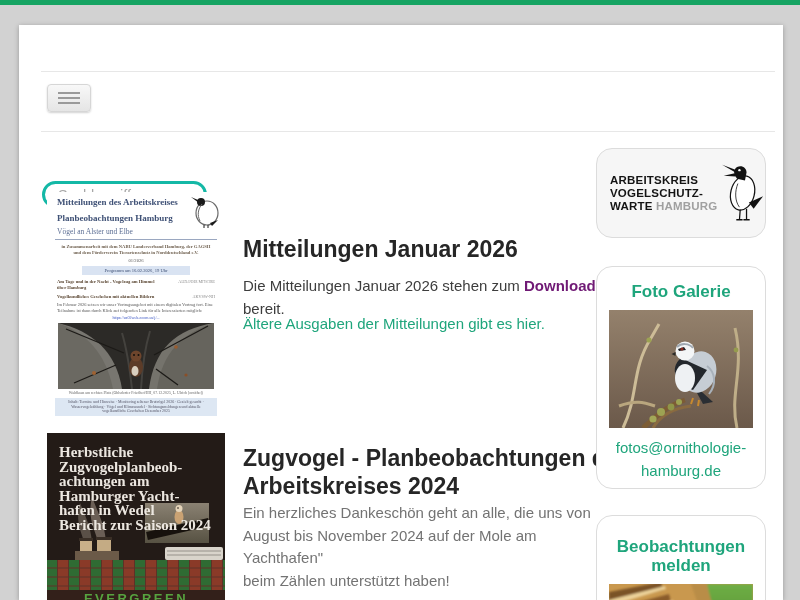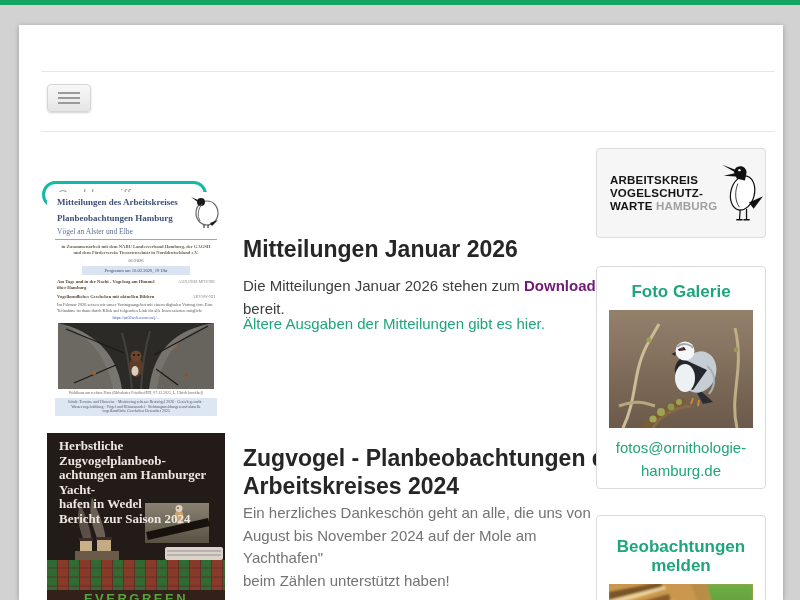--- a/index.html
+++ b/index.html
@@ -45,32 +45,32 @@
   .a1-title { position:absolute; left:224px; top:211px; width:380px; font-size:23px; font-weight:bold;
     color:#262626; cursor:pointer; }
   .a1-body { position:absolute; left:224px; top:250px; width:360px; font-size:15px; line-height:22.5px;
     color:#3d3d3d; white-space:pre-line; }
   .green-link { color:#701a75; cursor:pointer; }
   .bold { font-weight:bold; }
   .a1-more { position:absolute; left:224px; top:290px; width:360px; font-size:15px; color:#1fa57c; cursor:pointer; }
 
   .thumb2 { position:absolute; left:28px; top:408px; width:178px; height:200px; background:#231b17;
     cursor:pointer; overflow:hidden; }
-  .poster-text { position:absolute; left:12px; top:6px; color:#ece7e0; font-family:"Liberation Serif", serif;
-    font-weight:bold; font-size:13px; line-height:14.5px; white-space:pre-line; z-index:2; }
+  .poster-text { position:absolute; left:12px; top:12px; color:#ece7e0; font-family:"Liberation Serif", serif;
+    font-weight:bold; font-size:15px; line-height:14.5px; white-space:pre-line; z-index:2; }
   .ship-svg { position:absolute; left:0; top:0; }
 
   .a2-title { position:absolute; left:224px; top:419px; width:390px; font-size:23px; font-weight:bold;
     line-height:28px; color:#262626; white-space:pre-line; cursor:pointer; }
   .a2-body { position:absolute; left:224px; top:477px; width:370px; font-size:15px; line-height:22.5px;
     color:#737373; white-space:pre-line; }
 
   
   .side-card { position:absolute; left:577px; width:170px; background:#fff; border:1px solid #dcdcdc;
-    border-radius:4px; }
+    border-radius:16px; }
   .logo-card { top:123px; height:90px; background:#f6f6f6; cursor:pointer; }
   .logo-wrap { display:flex; height:100%; align-items:center; }
   .logo-text { margin-left:13px; font-size:11.5px; font-weight:800; line-height:13px; color:#141414;
     letter-spacing:.2px; white-space:nowrap; }
   .logo-light { color:#a0a0a0; font-weight:700; }
   .foto-card { top:241px; height:223px; }
   .side-h { margin-top:15px; text-align:center; font-size:17px; font-weight:bold; color:#1fa57c;
     line-height:19px; white-space:pre-line; cursor:pointer; }
   .side-img { display:block; margin:9px auto 0; cursor:pointer; }
   .foto-link { margin-top:8px; text-align:center; font-size:15px; line-height:23px; color:#1fa57c;

